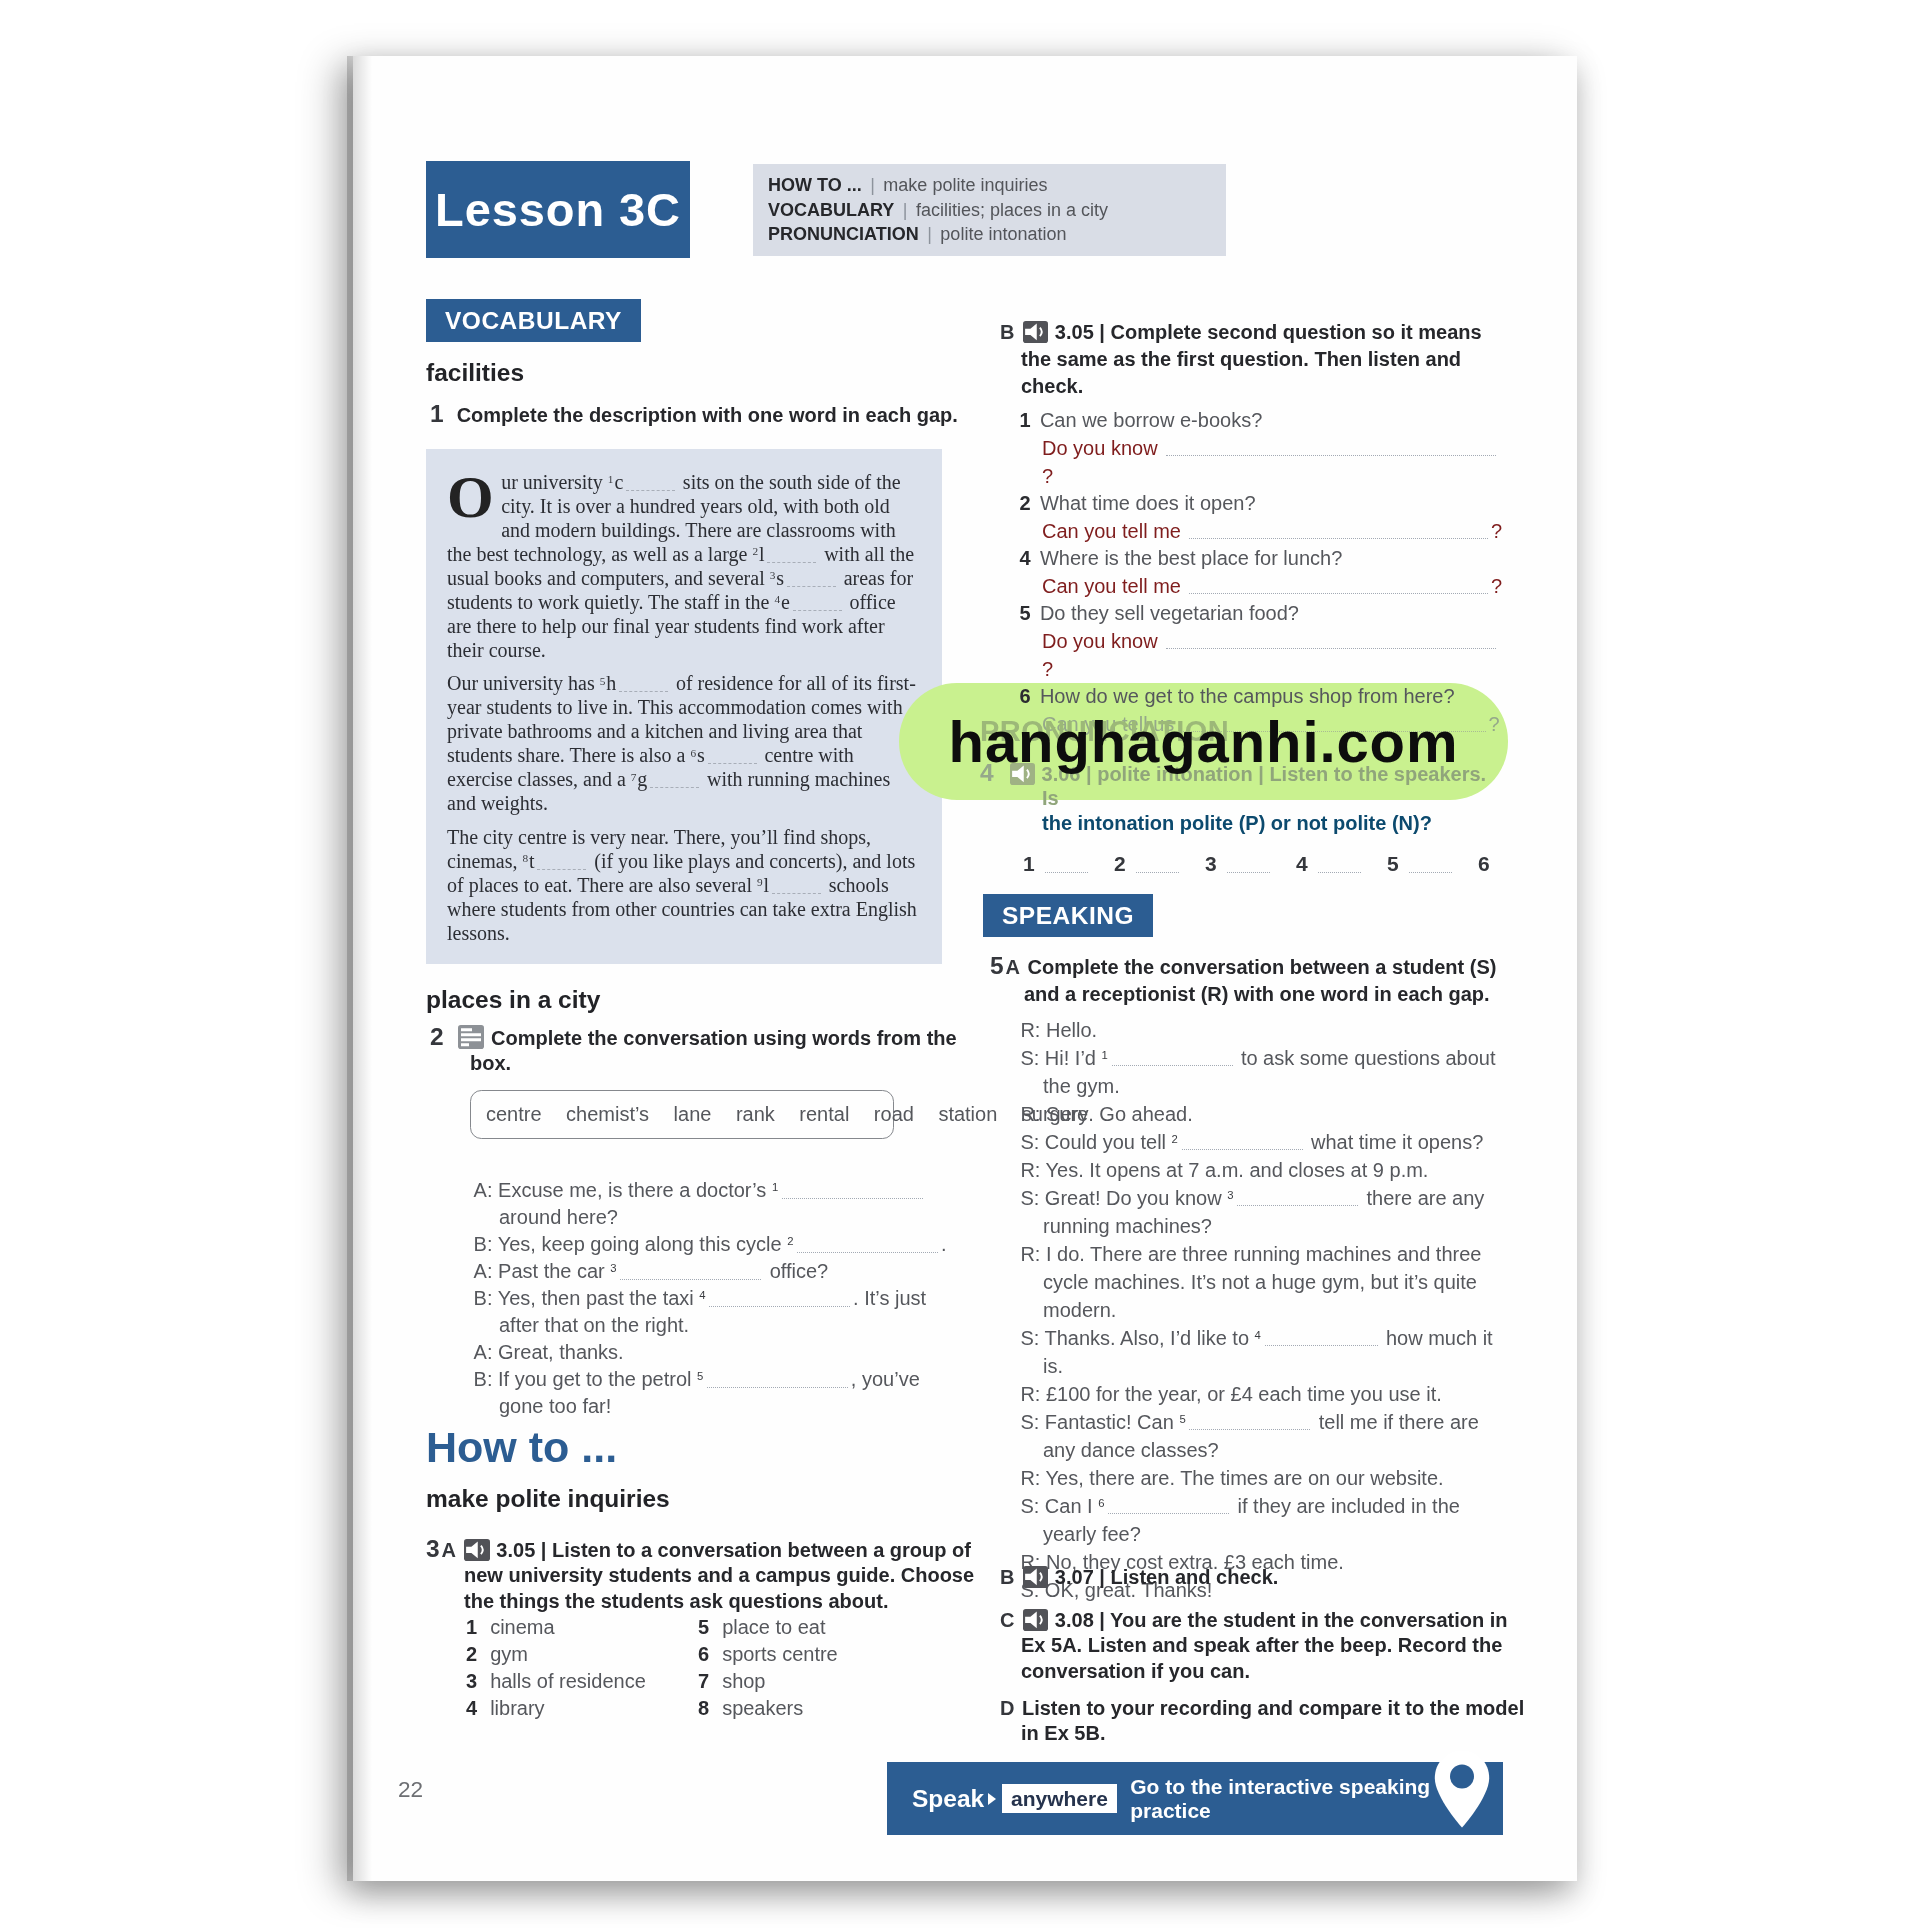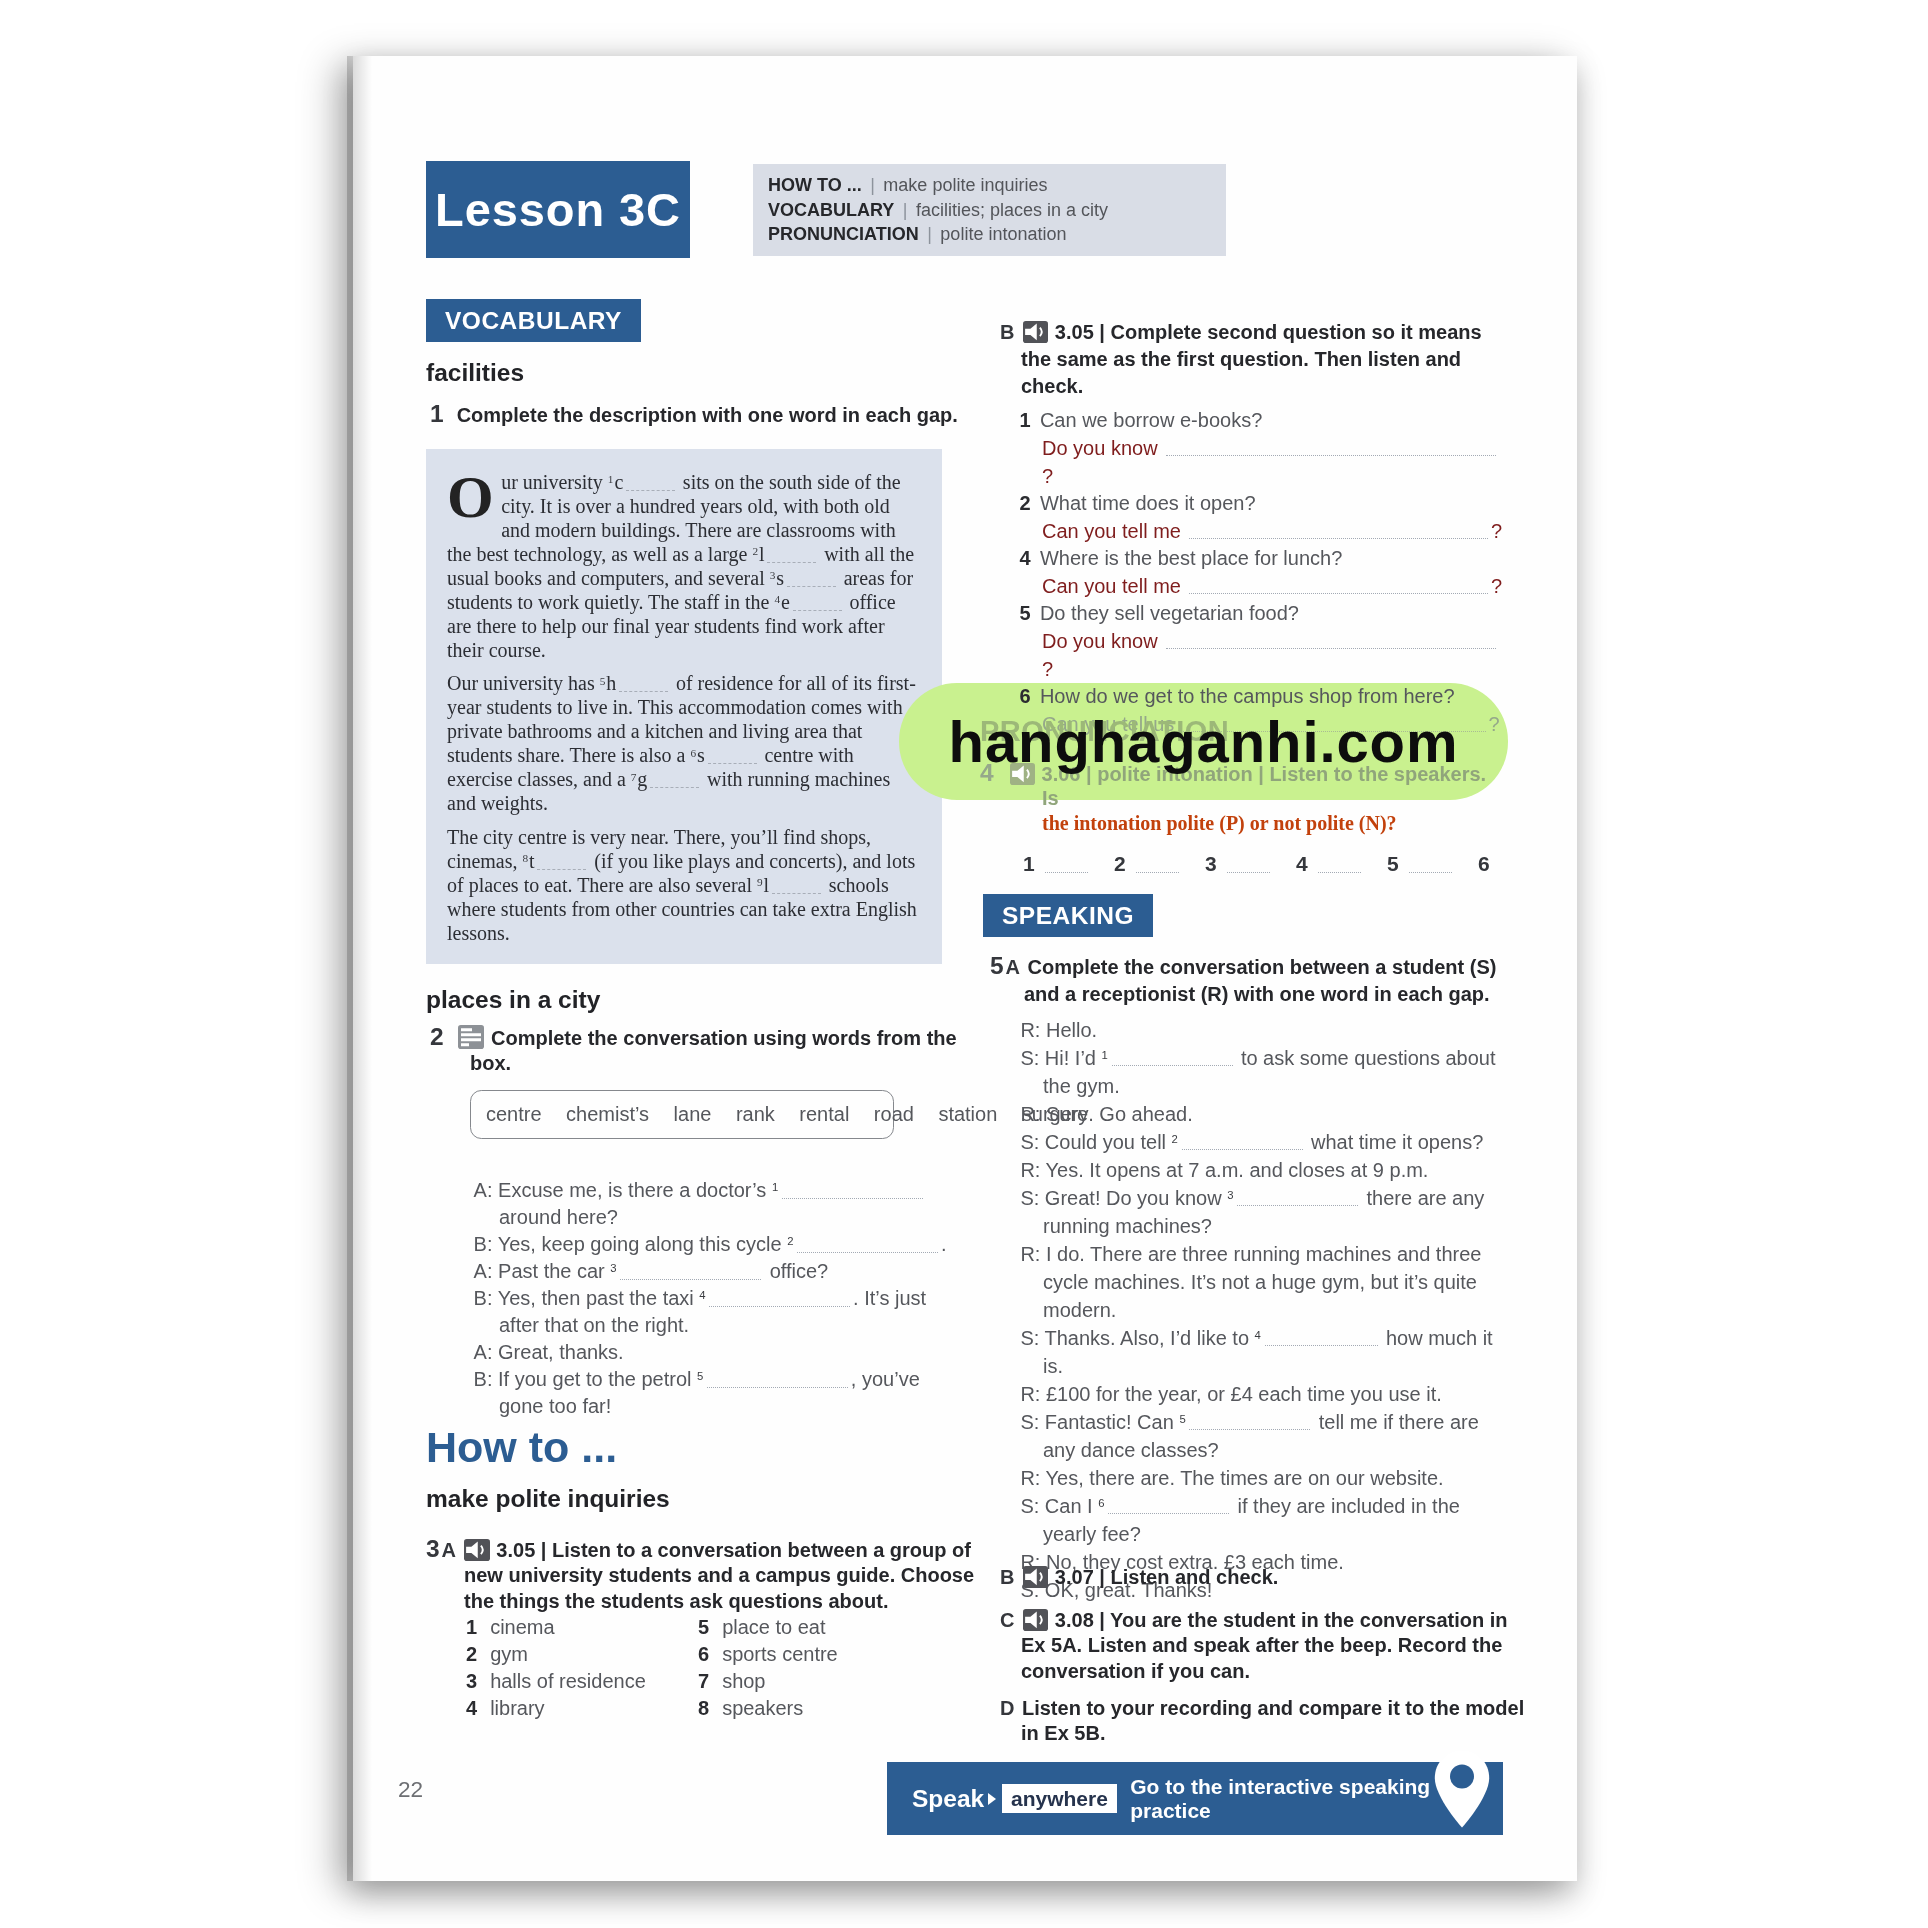--- a/index.html
+++ b/index.html
@@ -64,21 +64,21 @@
   .bq{color:#55575c;font-size:20px;line-height:27px;padding-left:42px;text-indent:-22.6px;}
   .bq .n{font-weight:bold;color:#2b2c30;margin-right:9.4px;}
   .ba{color:#7f1d1d;font-size:20px;line-height:28px;padding-left:42px;}
   .bhang{padding-left:21px;text-indent:-21px;}
   .ghost{color:#95a88a !important;}
   .ghost .gap{border-color:#a9bc93 !important;}
   .pron-head{font-size:29px;font-weight:bold;color:#9cb878;letter-spacing:0.5px;}
   .pron-l1{color:#90a57b;font-weight:bold;font-size:20px;margin-top:11.3px;padding-left:62px;text-indent:-62px;}
   .pron-l1 .n{font-size:24.5px;margin-right:15px;}
   .pron-l1 .aud{background:#9fb284;}
-  .pron-l2{color:#c2410c;font-weight:bold;font-size:20px;padding-left:62px;margin-top:1.9px;font-family:Liberation Serif, serif;}
+  .pron-l2{color:#0c4a6e;font-weight:bold;font-size:20px;padding-left:62px;margin-top:1.9px;}
   .pron-ans{margin:17px 0 0 43px;color:#35373c;font-size:21px;}
   .pron-ans .n{font-weight:bold;margin-right:7.5px;}
   .pron-ans .gap{margin-right:26px;}
   .speak-box{left:630px;top:838px;}
   .conv5 div{padding-left:53px;text-indent:-22.6px;}
   
   .pill{left:546px;top:627px;width:609px;height:117px;border-radius:58px;background:#c9f18f;z-index:1;}
   .z2{z-index:2;}
   .wm{left:546px;top:627px;width:609px;height:117px;z-index:6;display:flex;align-items:center;
       justify-content:center;font-size:58px;font-weight:bold;color:#0d0d0d;letter-spacing:0.9px;}

